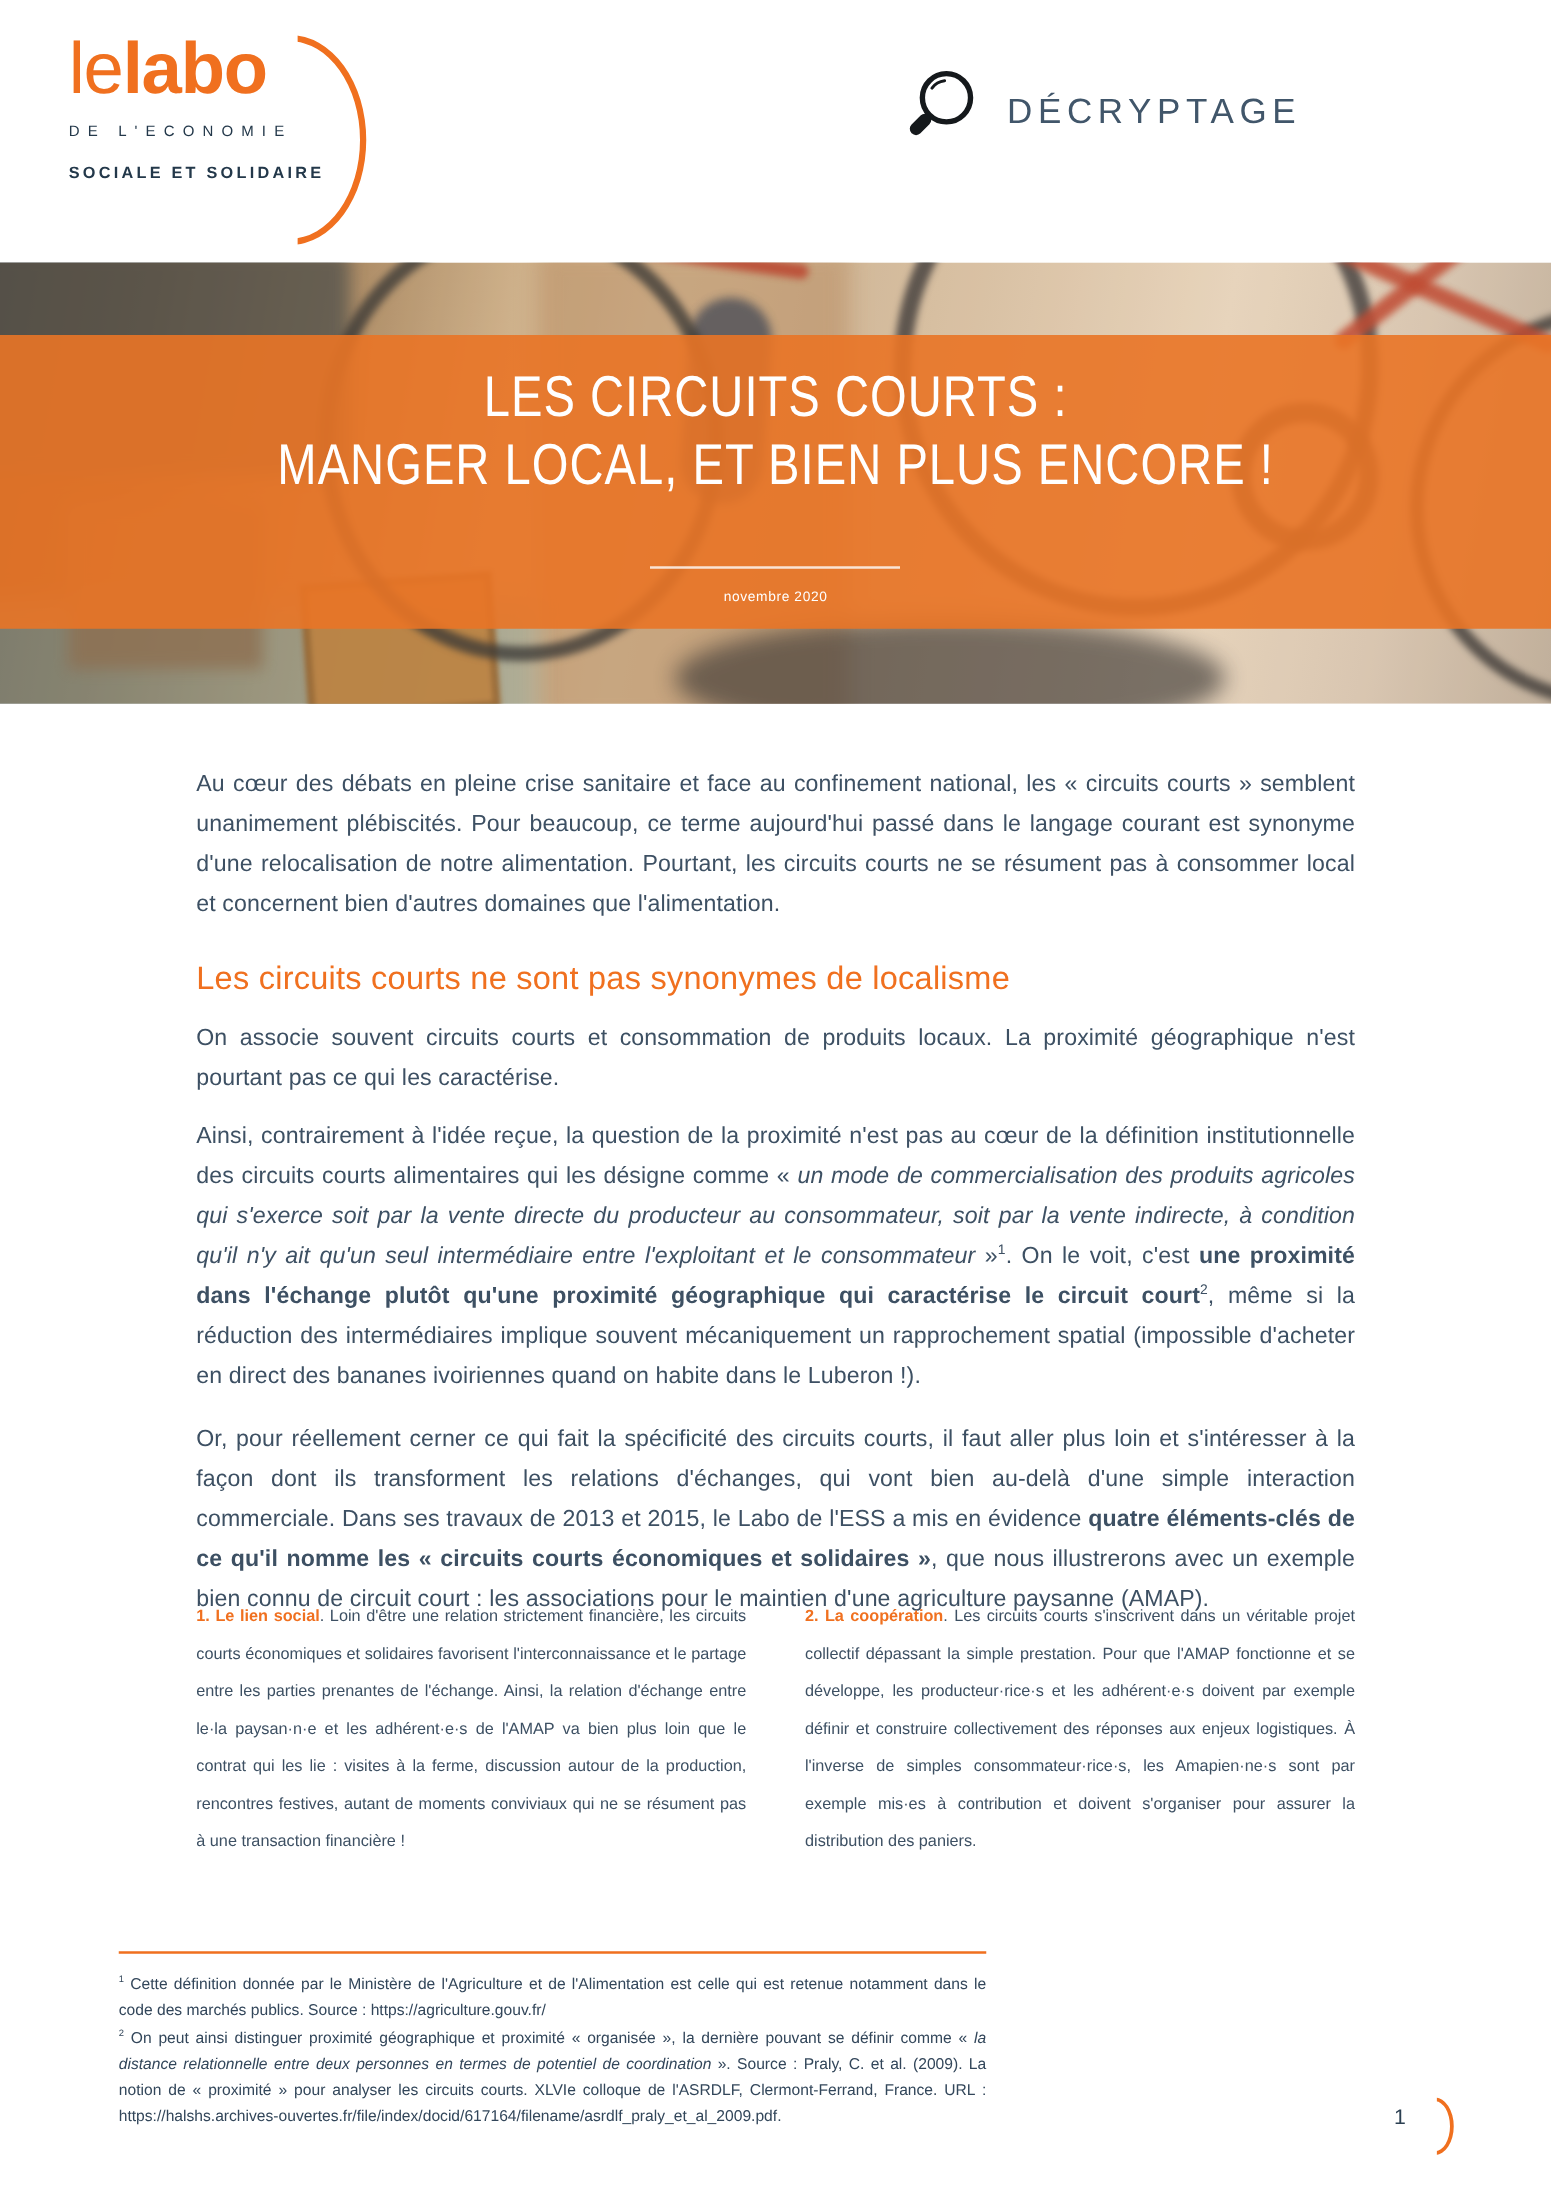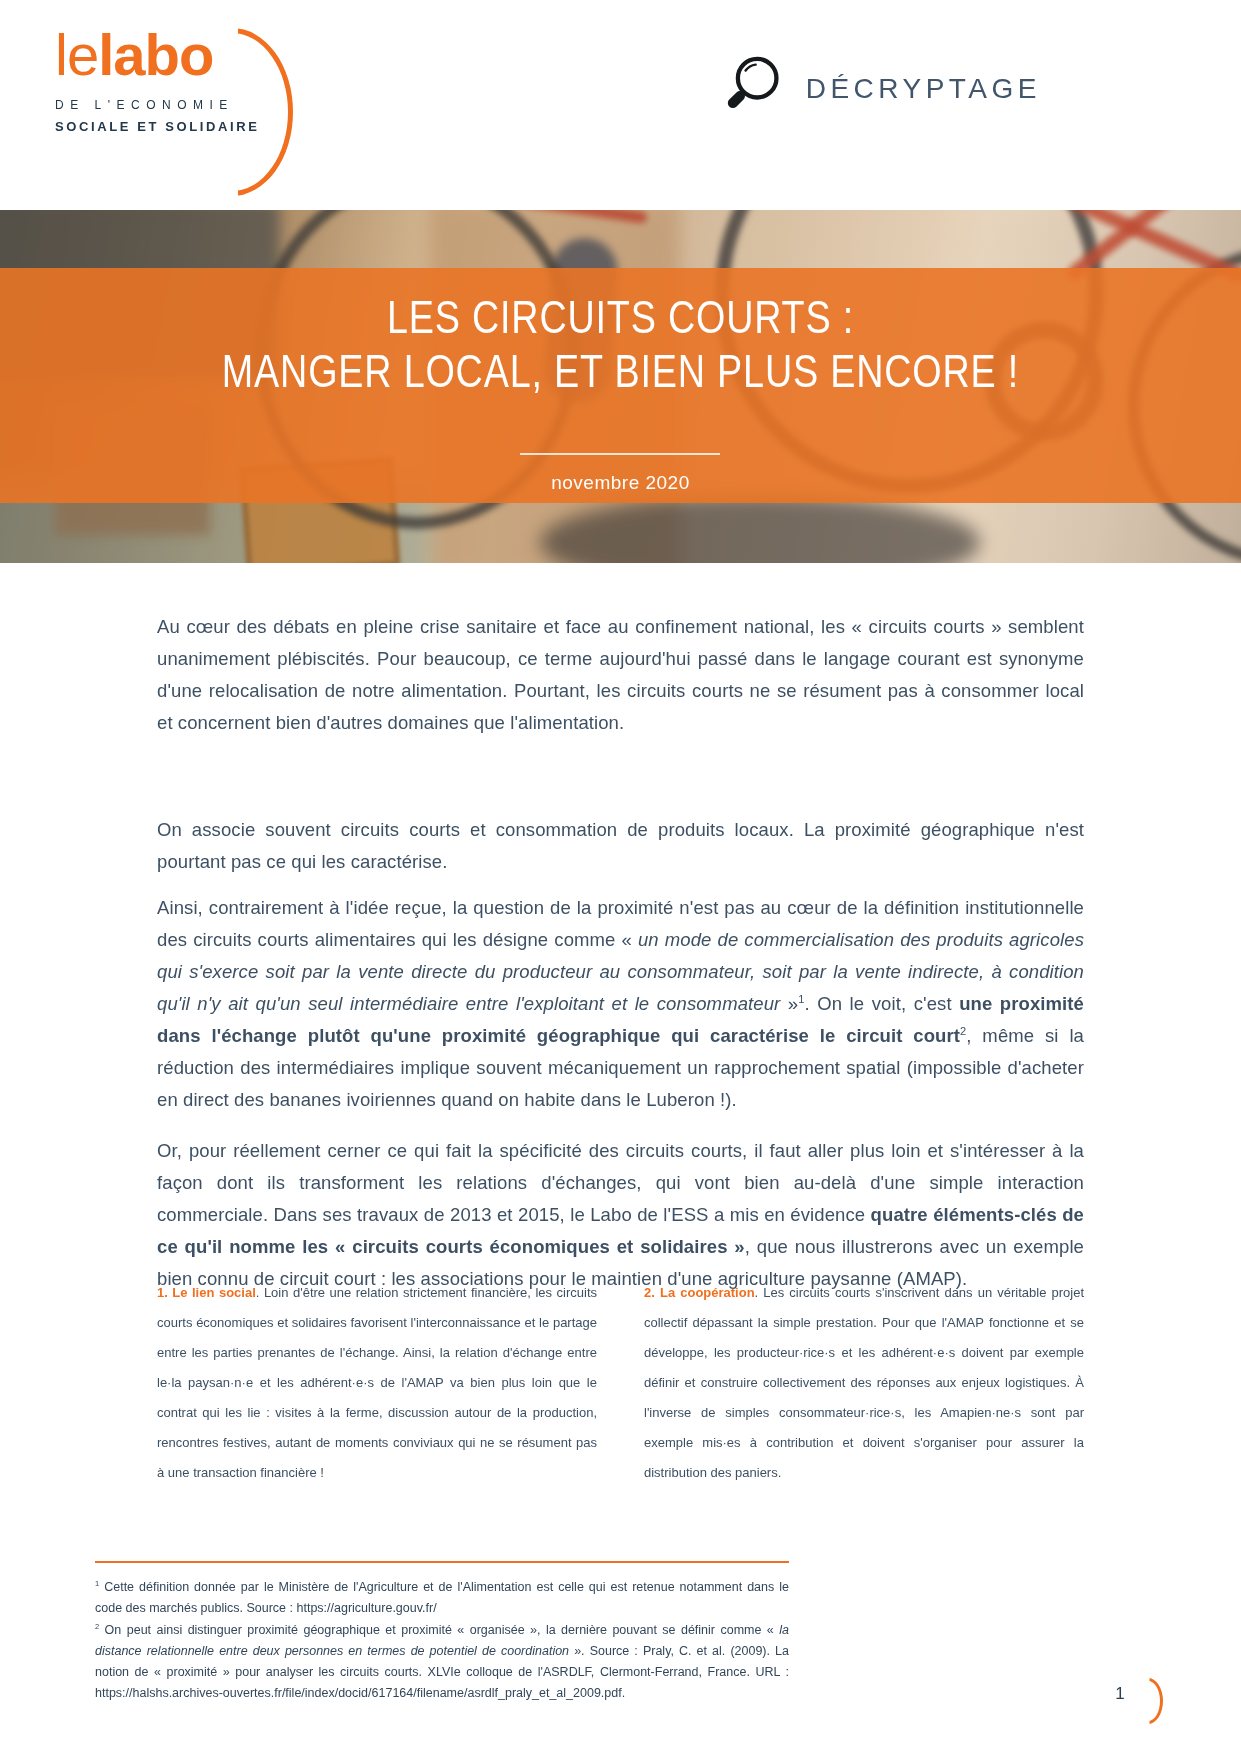--- a/index.html
+++ b/index.html
@@ -16,21 +16,21 @@
   .logo{position:absolute;left:55px;top:26px;width:230px;height:160px;}
   .logo-words{position:relative;z-index:2;font-size:58px;line-height:58px;color:var(--orange);letter-spacing:-1px;}
   .logo-words .w1{font-weight:300;text-align:right;}
   .logo-words .w2{font-weight:800;}
   .logo-arc{
     position:absolute;left:116px;top:2px;width:112px;height:158px;
     border:5px solid var(--orange);border-radius:50%;
     clip-path:inset(-6px -6px -6px 55%);z-index:1;
   }
   .logo-tag1{margin-top:14px;font-size:12px;letter-spacing:6.5px;color:var(--navy);font-weight:400;}
-  .logo-tag2{margin-top:7px;font-size:13px;letter-spacing:2.6px;color:var(--navy);font-weight:800;}
+  .logo-tag2{margin-top:18px;font-size:13px;letter-spacing:2.6px;color:var(--navy);font-weight:800;}
   .kicker-wrap{position:absolute;right:200px;top:52px;display:flex;align-items:center;gap:18px;}
   .kicker-icon{width:74px;height:74px;}
   .kicker{font-size:28px;letter-spacing:4.5px;color:#41566A;font-weight:400;}
   
   .hero{position:absolute;left:0;top:210px;width:1241px;height:353px;overflow:hidden;}
   .photo{position:absolute;inset:0;
     background:linear-gradient(100deg,#4a4038 0%,#6e5a44 10%,#9c8463 20%,#c9b695 32%,#d8cdb4 42%,#cdbfa6 52%,#d9cdb8 64%,#e6dfce 76%,#d6cfc2 88%,#b9b4a8 100%);}
   .ph{position:absolute;filter:blur(3px);}
   .ph-teal-shelf{left:-20px;top:-10px;width:300px;height:180px;background:#37474d;opacity:.75;border-radius:10px;filter:blur(7px);}
   .ph-floor{left:-30px;top:270px;width:460px;height:110px;background:#7fa3a0;opacity:.55;filter:blur(10px);}
@@ -48,21 +48,21 @@
   .ph-crate{left:243px;top:252px;width:142px;height:98px;background:#b5803f;border:6px solid #8a5f2c;transform:rotate(-4deg);opacity:.9;filter:blur(2px);}
   .ph-shelf2{left:55px;top:195px;width:155px;height:130px;background:#7e6a52;opacity:.8;filter:blur(6px);}
   .ph-dark-bottom{left:540px;top:285px;width:440px;height:95px;background:#222c34;border-radius:50%;opacity:.65;filter:blur(9px);}
   .ph-warm{position:absolute;inset:0;background:rgba(240,150,80,.14);}
   .hero-tint{position:absolute;left:0;top:58px;width:100%;height:235px;background:rgba(233,116,38,.9);}
   .hero-title{position:absolute;left:0;width:100%;text-align:center;color:#fff;font-weight:300;
     font-size:46px;letter-spacing:1px;transform:scaleX(.82);transform-origin:center;white-space:nowrap;}
   .hero-t1{top:80px;}
   .hero-t2{top:134px;}
   .hero-rule{position:absolute;left:520px;top:243px;width:200px;height:2px;background:rgba(255,255,255,.8);}
-  .hero-date{position:absolute;left:0;top:262px;width:100%;text-align:center;color:#fff;font-size:19px;font-weight:300;letter-spacing:.5px;}
+  .hero-date{position:absolute;left:0;top:262px;width:100%;text-align:center;color:#fff;font-size:11px;font-weight:300;letter-spacing:.5px;}
   
   .bodytext{position:absolute;left:157px;width:927px;font-size:18.5px;line-height:32px;
     text-align:justify;text-align-last:left;letter-spacing:.1px;color:var(--text);}
   .intro{top:592px;}
   .sec-heading{position:absolute;left:157px;top:745px;font-size:26px;color:var(--orange);font-weight:500;letter-spacing:.2px;}
   .p1{top:795px;}
   .p2{top:873px;}
   .p3{top:1116px;}
   .cols{position:absolute;left:157px;top:1278px;width:927px;display:flex;gap:47px;}
   .col{width:440px;font-size:13px;line-height:30px;text-align:justify;text-align-last:left;color:var(--text);}
@@ -121,20 +121,21 @@
     </div>
     <div class="hero-tint"></div>
     <div class="hero-title hero-t1">LES CIRCUITS COURTS :</div>
     <div class="hero-title hero-t2">MANGER LOCAL, ET BIEN PLUS ENCORE !</div>
     <div class="hero-rule"></div>
     <div class="hero-date">novembre 2020</div>
   </div>
 
   <p class="bodytext intro">Au cœur des débats en pleine crise sanitaire et face au confinement national, les « circuits courts » semblent unanimement plébiscités. Pour beaucoup, ce terme aujourd'hui passé dans le langage courant est synonyme d'une relocalisation de notre alimentation. Pourtant, les circuits courts ne se résument pas à consommer local et concernent bien d'autres domaines que l'alimentation.</p>
 
+  <h2 class="sec-heading">Les circuits courts ne sont pas synonymes de localisme</h2>
   <p class="bodytext p1">On associe souvent circuits courts et consommation de produits locaux. La proximité géographique n'est pourtant pas ce qui les caractérise.</p>
   <p class="bodytext p2"><span>Ainsi, contrairement à l'idée reçue, la question de la proximité n'est pas au cœur de la définition institutionnelle des circuits courts alimentaires qui les désigne comme « </span><span class="i">un mode de commercialisation des produits agricoles qui s'exerce soit par la vente directe du producteur au consommateur, soit par la vente indirecte, à condition qu'il n'y ait qu'un seul intermédiaire entre l'exploitant et le consommateur</span><span> »</span><sup>1</sup><span>. On le voit, c'est </span><span class="b">une proximité dans l'échange plutôt qu'une proximité géographique qui caractérise le circuit court</span><sup>2</sup><span>, même si la réduction des intermédiaires implique souvent mécaniquement un rapprochement spatial (impossible d'acheter en direct des bananes ivoiriennes quand on habite dans le Luberon !).</span></p>
   <p class="bodytext p3"><span>Or, pour réellement cerner ce qui fait la spécificité des circuits courts, il faut aller plus loin et s'intéresser à la façon dont ils transforment les relations d'échanges, qui vont bien au-delà d'une simple interaction commerciale. Dans ses travaux de </span><span class="u">2013</span><span> et </span><span class="u">2015</span><span>, le Labo de l'ESS a mis en évidence </span><span class="b">quatre éléments-clés de ce qu'il nomme les « circuits courts économiques et solidaires »</span><span>, que nous illustrerons avec un exemple bien connu de circuit court : les </span><span class="u">associations pour le maintien d'une agriculture paysanne (AMAP)</span><span>.</span></p>
 
   <div class="cols">
     <div class="col"><span class="accent">1. Le lien social</span><span>. Loin d'être une relation strictement financière, les circuits courts économiques et solidaires favorisent l'interconnaissance et le partage entre les parties prenantes de l'échange. Ainsi, la relation d'échange entre le·la paysan·n·e et les adhérent·e·s de l'AMAP va bien plus loin que le contrat qui les lie : visites à la ferme, discussion autour de la production, rencontres festives, autant de moments conviviaux qui ne se résument pas à une transaction financière !</span></div>
     <div class="col"><span class="accent">2. La coopération</span><span>. Les circuits courts s'inscrivent dans un véritable projet collectif dépassant la simple prestation. Pour que l'AMAP fonctionne et se développe, les producteur·rice·s et les adhérent·e·s doivent par exemple définir et construire collectivement des réponses aux enjeux logistiques. À l'inverse de simples consommateur·rice·s, les Amapien·ne·s sont par exemple mis·es à contribution et doivent s'organiser pour assurer la distribution des paniers.</span></div>
   </div>
 
   <div class="foot-rule"></div>

